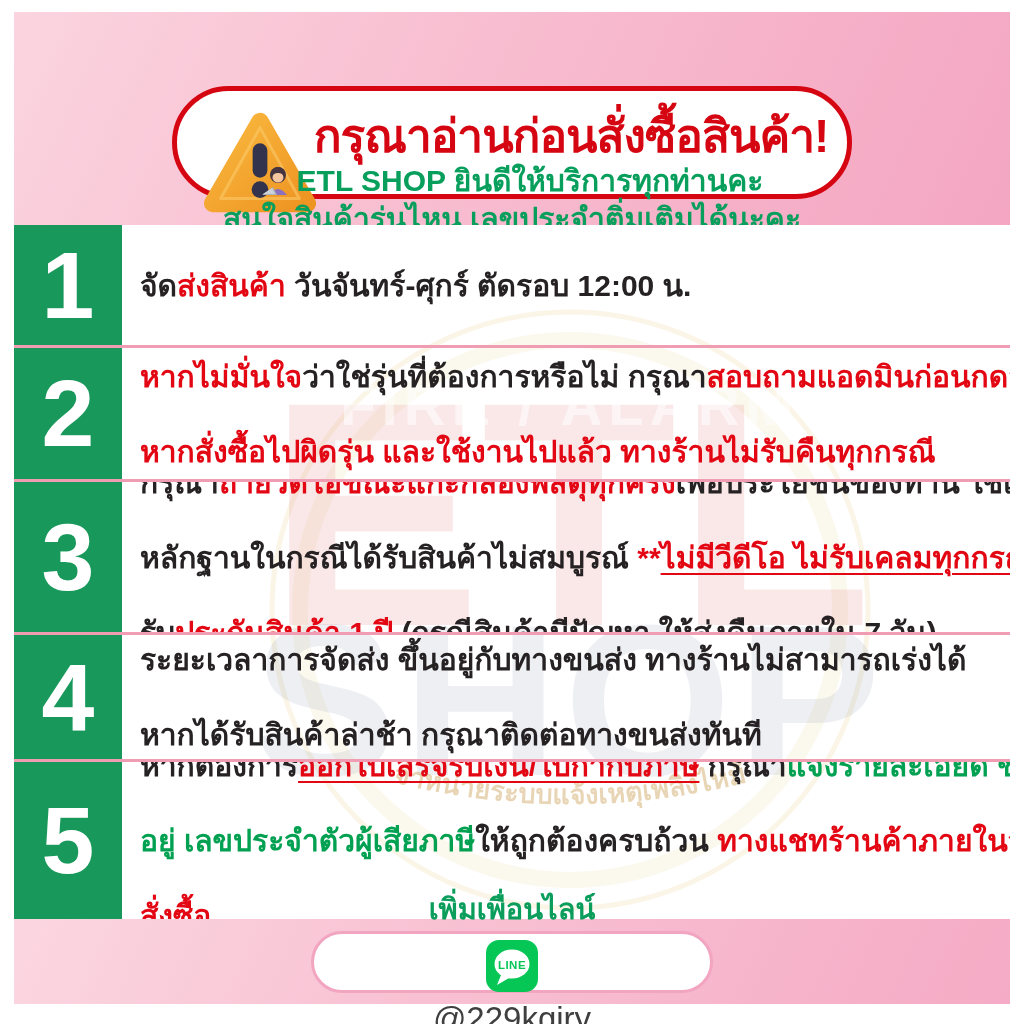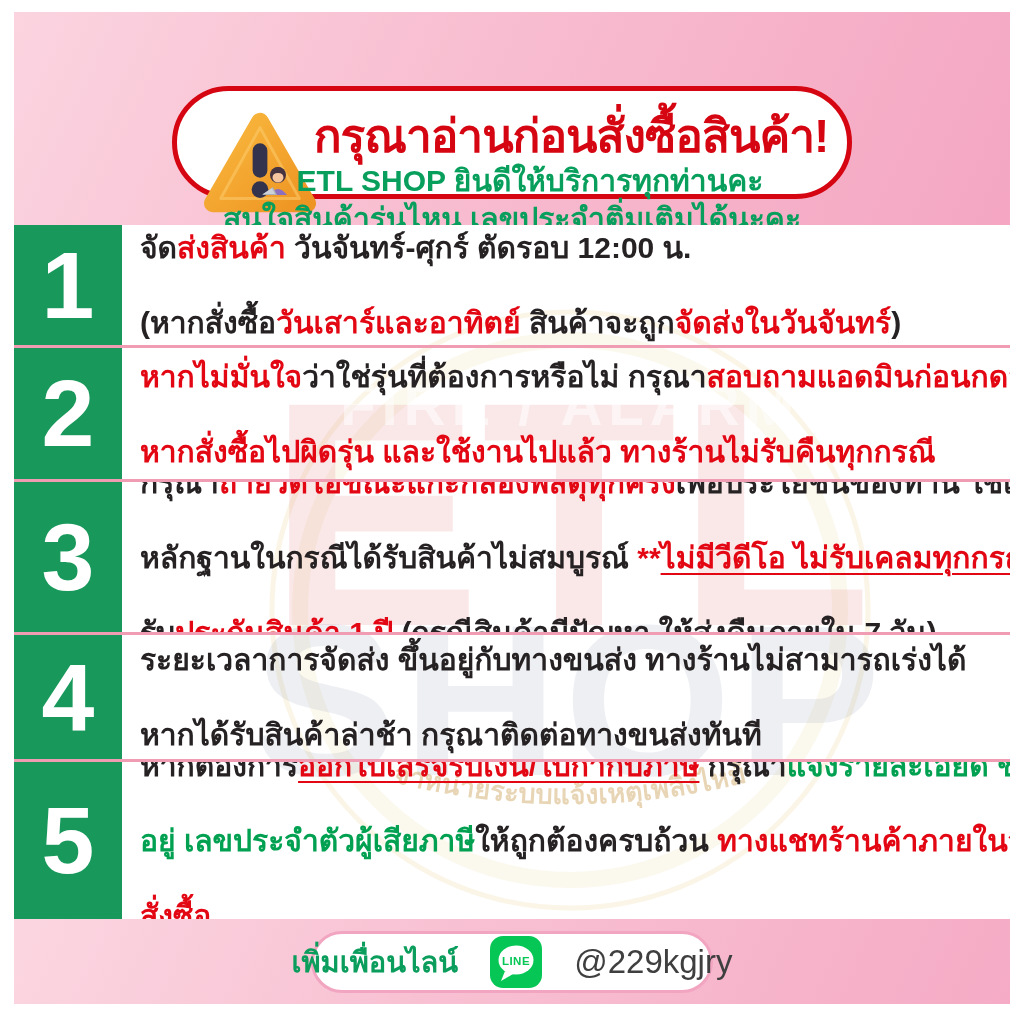--- a/index.html
+++ b/index.html
@@ -52,21 +52,21 @@
   .c-green{color:#02a152;}
   .u{text-decoration:underline;text-decoration-thickness:2px;text-underline-offset:5px;}
   
   .footer-band{
     position:absolute;left:14px;top:919px;width:996px;height:85px;
     background:linear-gradient(115deg,#fbd6e1 0%,#f8c0d2 45%,#f5abc5 100%);
     display:flex;align-items:center;justify-content:center;
   }
   .line-pill{
     width:402px;height:62px;background:#ffffff;border:3px solid #f2a5c0;border-radius:40px;
-    box-sizing:border-box;display:flex;align-items:center;justify-content:center;gap:32px;cursor:pointer;
+    box-sizing:border-box;display:flex;align-items:center;justify-content:center;gap:8px;cursor:pointer;flex-direction:column;
   }
   .line-label{font-size:29px;font-weight:600;color:#0a9d5c;white-space:nowrap;}
   .line-id{font-size:33px;font-weight:500;color:#3f3f3f;white-space:nowrap;}
   .line-logo{width:52px;height:52px;flex:0 0 auto;}
 </style>
 </head>
 <body>
 
 <div class="canvas">
 
@@ -112,21 +112,20 @@
       </defs>
       <text font-size="27" font-weight="bold" fill="#c08a2d" opacity="0.35">
         <textPath href="#curvePath" startOffset="50%" text-anchor="middle">จำหน่ายระบบแจ้งเหตุเพลิงไหม้</textPath>
       </text>
     </svg>
     <div class="rules">
         <div class="rule-row">
           <div class="rule-num">1</div>
           <div class="rule-content">
             <div class="rule-line"><span class="c-black">จัด</span><span class="c-red">ส่งสินค้า</span><span class="c-black"> วันจันทร์-ศุกร์ ตัดรอบ 12:00 น.</span></div>
-            <div class="rule-line"><span class="c-black">(หากสั่งซื้อ</span><span class="c-red">วันเสาร์และอาทิตย์</span><span class="c-black"> สินค้าจะถูก</span><span class="c-red">จัดส่งในวันจันทร์</span><span class="c-black">)</span></div>
           </div>
         </div>
         <div class="rule-row">
           <div class="rule-num">2</div>
           <div class="rule-content">
             <div class="rule-line"><span class="c-red">หากไม่มั่นใจ</span><span class="c-black">ว่าใช่รุ่นที่ต้องการหรือไม่ กรุณา</span><span class="c-red">สอบถามแอดมินก่อนกดสั่งซื้อ</span></div>
             <div class="rule-line"><span class="c-red">หากสั่งซื้อไปผิดรุ่น และใช้งานไปแล้ว ทางร้านไม่รับคืนทุกกรณี</span></div>
           </div>
         </div>
         <div class="rule-row">

